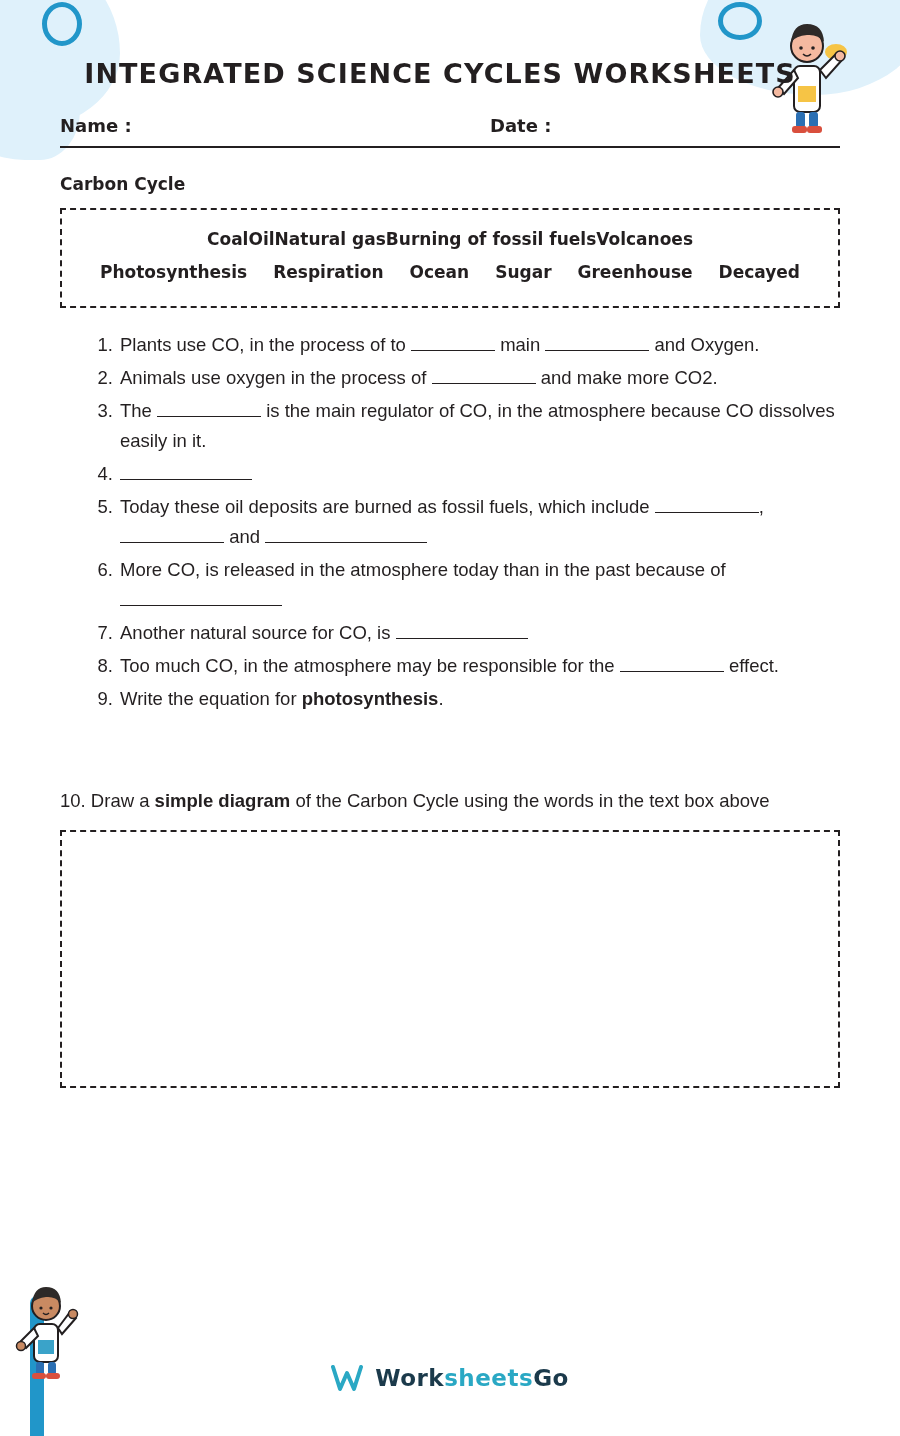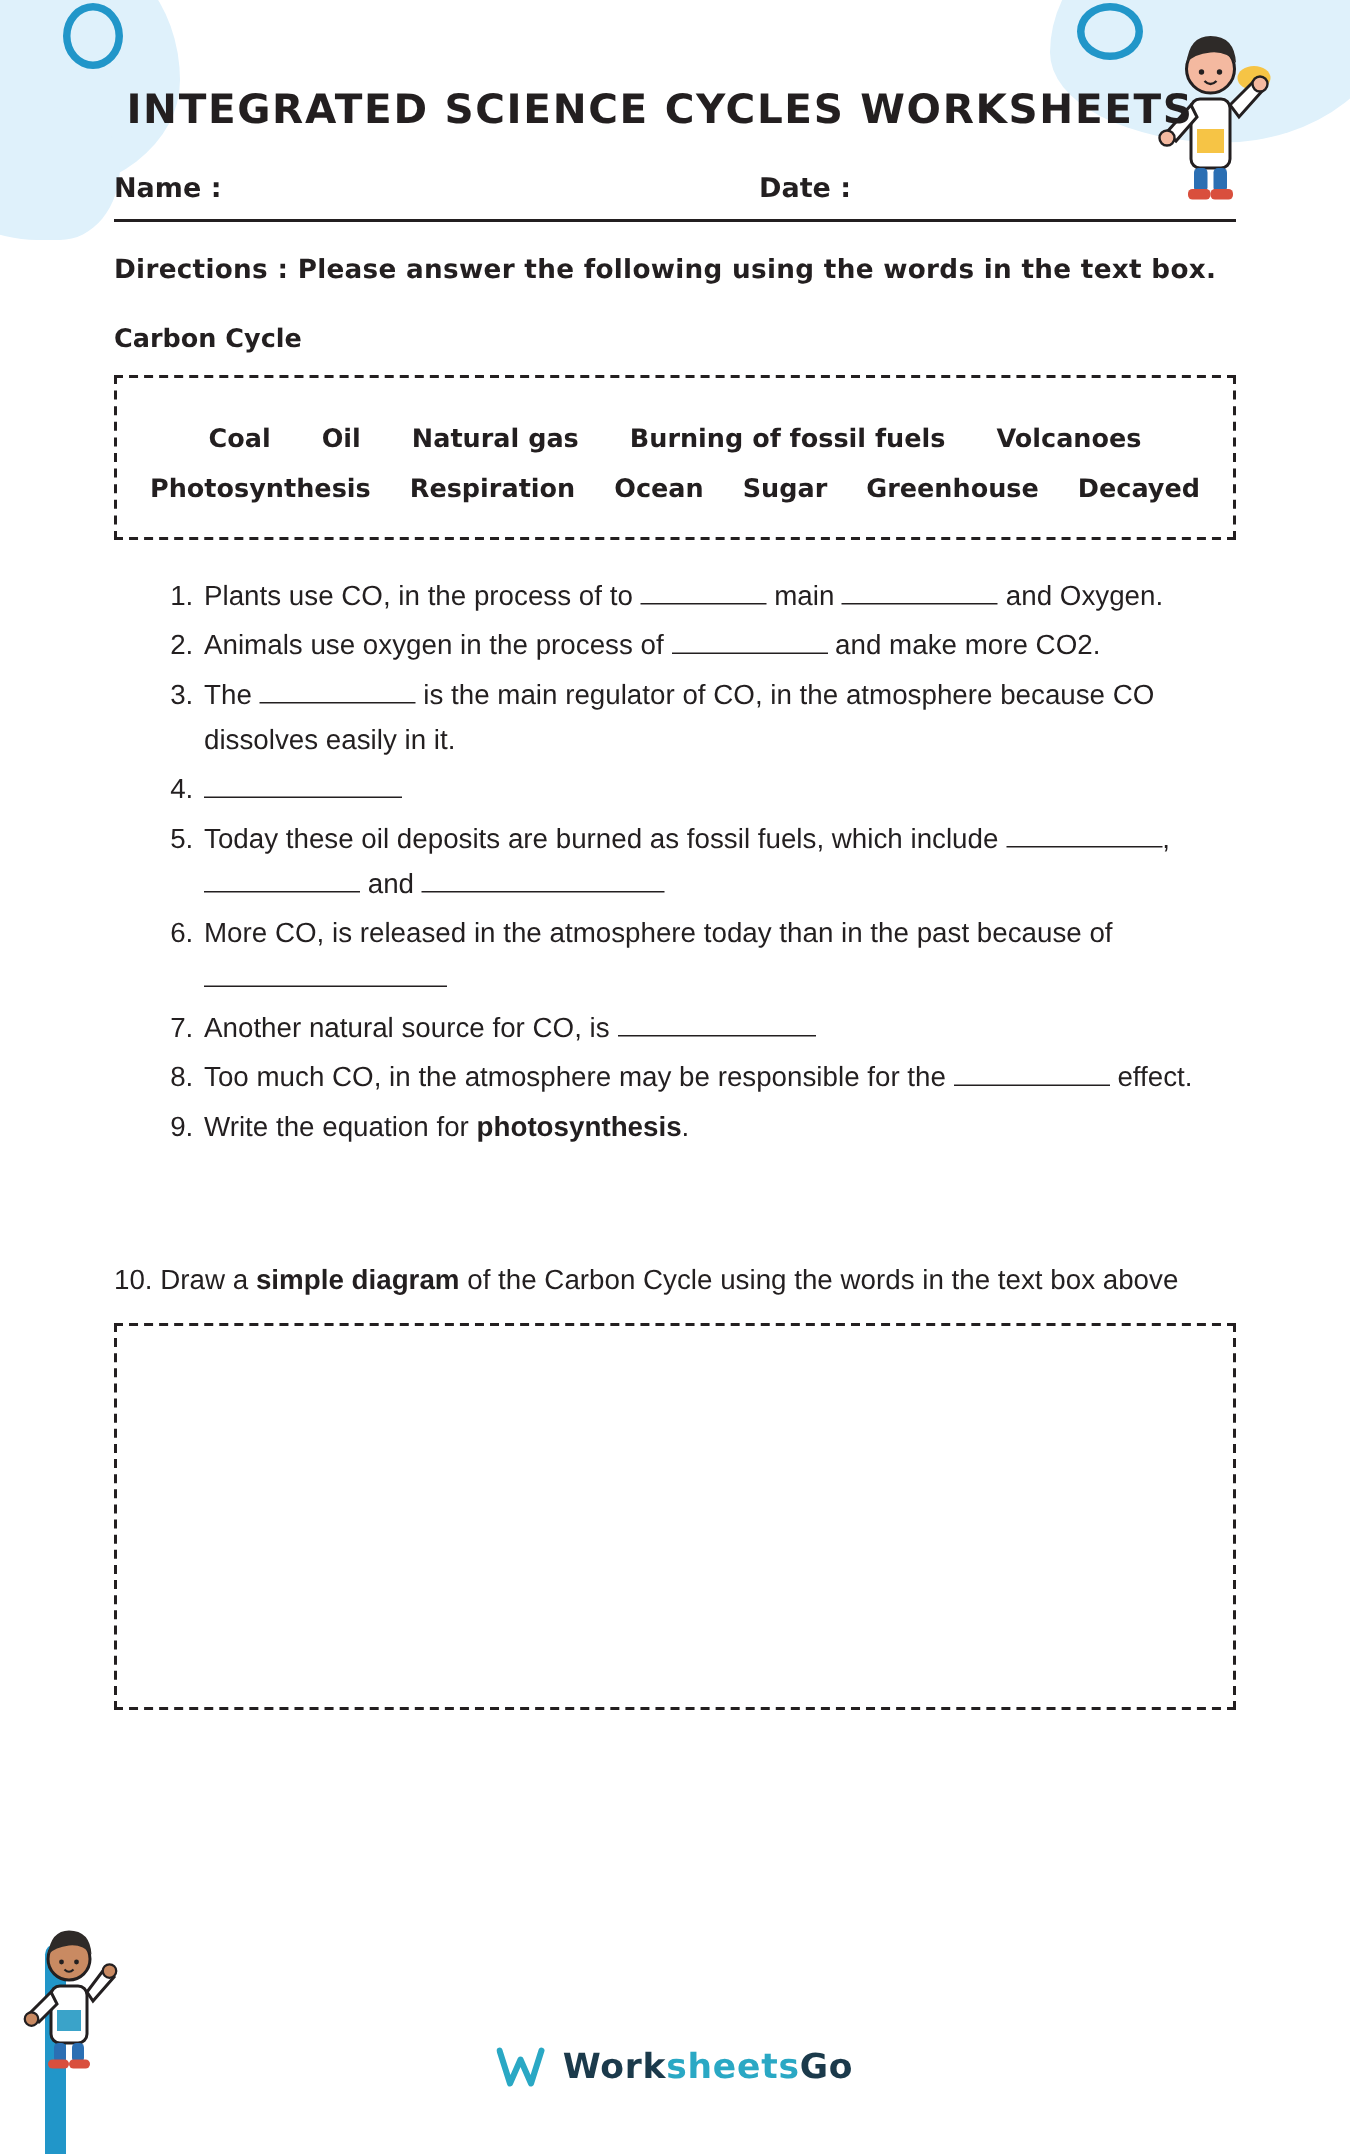--- a/index.html
+++ b/index.html
@@ -58,21 +58,21 @@
 
   
   .sci { position: absolute; z-index: 3; }
   .sci-top { right: 46px; top: 8px; width: 96px; height: 130px; }
   .sci-bottom { left: 8px; bottom: 52px; width: 78px; height: 108px; }
 
   
   .page {
     position: relative;
     z-index: 5;
-    padding: 0 76px;
+    padding: 0 60px;
   }
   h1.title {
     margin: 58px 0 0 0;
     text-align: center;
     font-size: 27px;
     letter-spacing: 1.1px;
     font-weight: 800;
     font-family: "DejaVu Sans", sans-serif;
     text-transform: uppercase;
     padding-right: 20px;
@@ -107,26 +107,24 @@
 
   .wordbox {
     margin-top: 14px;
     border: 2px dashed #231f20;
     padding: 16px 18px 18px 18px;
     min-height: 100px;
   }
   .wordrow {
     display: flex;
     justify-content: center;
-    gap: 34px;
     font-size: 17px;
     font-weight: 700;
     font-family: "DejaVu Sans", sans-serif;
     line-height: 1.6;
-    margin-top: 12px;
   }
   .wordrow + .wordrow { gap: 26px; margin-top: 6px; }
 
   ol.questions {
     margin: 22px 0 0 0;
     padding-left: 58px;
     font-size: 18.5px;
     line-height: 1.62;
   }
   ol.questions li {
@@ -202,21 +200,20 @@
 <div class="page">
 
   <h1 class="title">Integrated Science Cycles Worksheets</h1>
 
   <div class="namedate">
     <div class="nm">Name :</div>
     <div>Date :</div>
   </div>
   <div class="rule"></div>
 
-  <div class="directions">Directions : Please answer the following using the words in the text box.</div>
 
   <div class="section-label">Carbon Cycle</div>
 
   <div class="wordbox">
     <div class="wordrow">
       <span>Coal</span>
       <span>Oil</span>
       <span>Natural gas</span>
       <span>Burning of fossil fuels</span>
       <span>Volcanoes</span>

